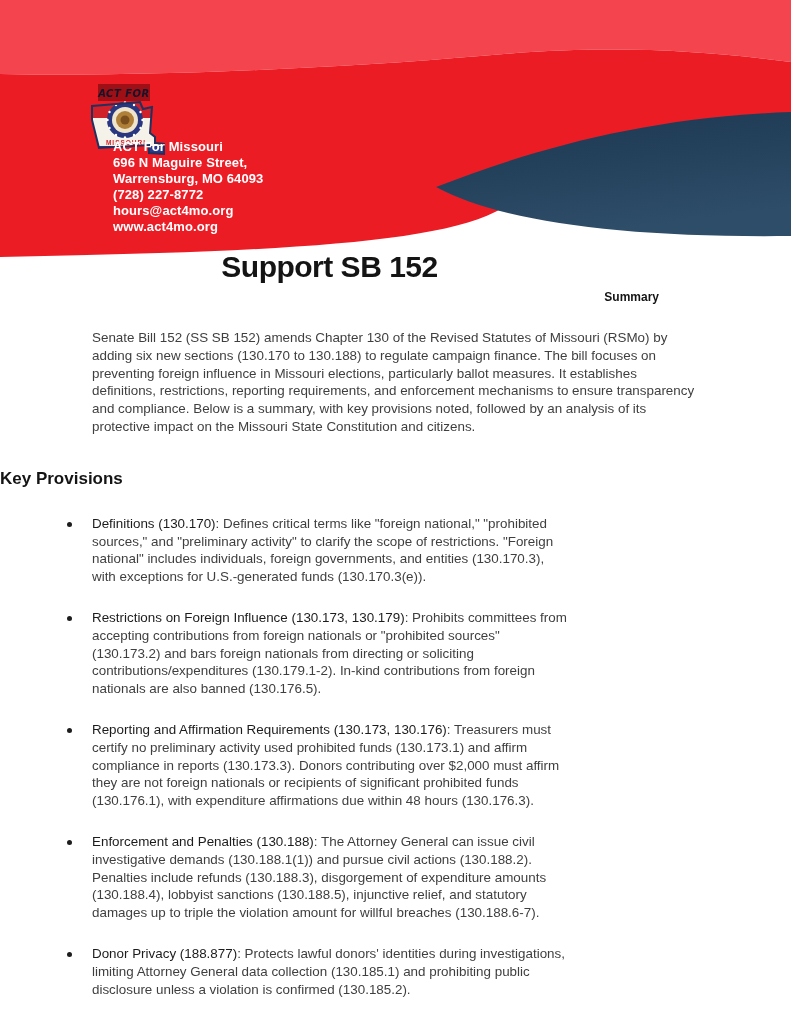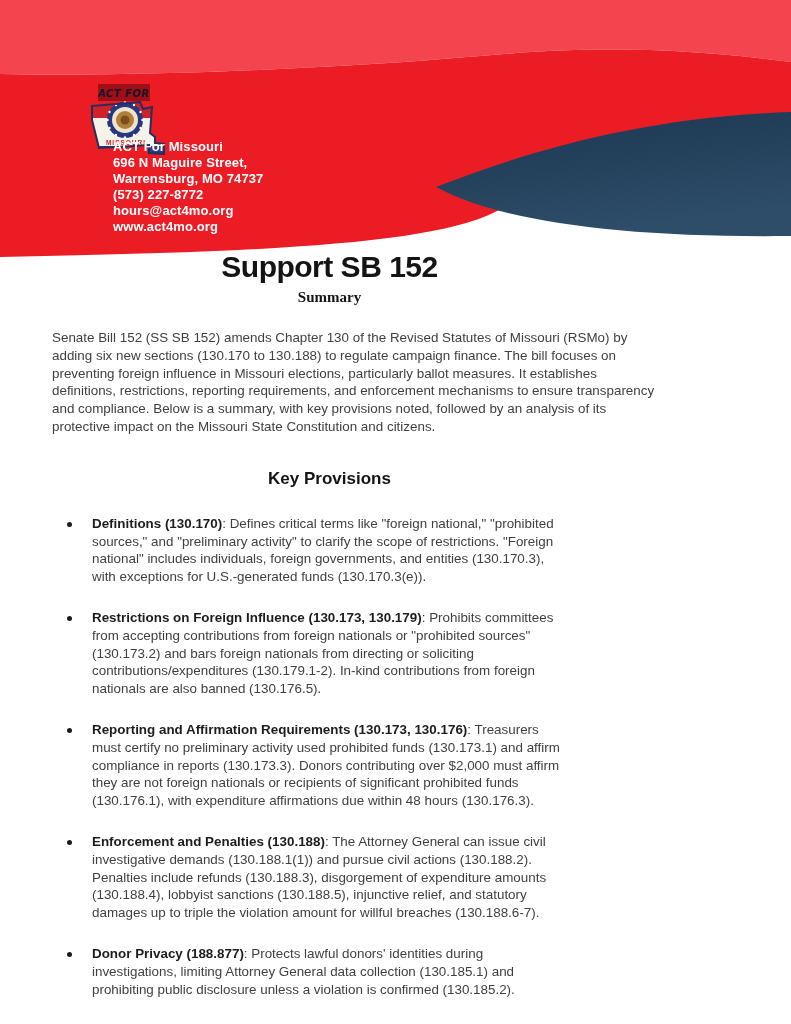--- a/index.html
+++ b/index.html
@@ -12,41 +12,41 @@
   .contact{
     position:absolute;left:92px;top:139px;color:#ffffff;
     font-size:13px;font-weight:700;line-height:15.9px;letter-spacing:0.1px;margin-left:21px;
   }
   .content{position:absolute;left:0;top:251px;width:659px;}
   .title{
     text-align:center;font-size:30px;font-weight:700;color:#141414;
     letter-spacing:-0.5px;line-height:32px;margin:0;
   }
   .subtitle{
-    text-align:center;font-size:15px;font-weight:700;color:#141414;
-    margin-top:4px;line-height:20px;font-family:Liberation Serif, serif;
+    text-align:right;font-size:12px;font-weight:700;color:#141414;
+    margin-top:4px;line-height:20px;
   }
   .intro{
-    margin:22px 0 0 52px;width:608px;
+    margin:22px 0 0 92px;width:608px;
     font-size:13.4px;line-height:17.8px;color:#3f3f3f;
   }
   .section-heading{
-    text-align:center;font-size:17px;font-weight:700;color:#141414;
+    font-size:17px;font-weight:700;color:#141414;
     margin-top:33px;line-height:20px;
   }
   ul.bullets{margin:26px 0 0 0;padding:0 91px 0 92px;list-style:none;}
   ul.bullets li{
     position:relative;margin-bottom:23px;
     font-size:13.4px;line-height:17.8px;color:#3f3f3f;
   }
   .dot{
     position:absolute;left:-25px;top:7px;width:5px;height:5px;
     border-radius:50%;background:#1d1d1d;
   }
-  .b{font-weight:700;color:#1c1c1c;}
+  .b{font-weight:400;color:#1c1c1c;}
   .i{}
 </style>
 </head>
 <body>
 
 <div class="page">
 
   <svg class="header-svg" width="791" height="262" viewBox="0 0 791 262">
     <defs>
       <linearGradient id="navyGrad" x1="0" y1="0" x2="0.35" y2="1">
@@ -90,22 +90,22 @@
       <circle cx="39" cy="36" r="9" fill="#b08038"></circle>
       <circle cx="39" cy="36" r="4.5" fill="#7a4f1d"></circle>
     </g>
     <path d="M6,22 L54,18 L57,25 L66,23 L64,49 L69,53 L69,59 L78,60 L78,70 L63,69 L63,61 L13,64 L6,36 Z" fill="none" stroke="#22305e" stroke-width="2"></path>
     <text x="40" y="61" text-anchor="middle" font-size="6.5" font-weight="700" fill="#d42731" letter-spacing="1" font-family="Liberation Sans, sans-serif">MISSOURI</text>
   </svg>
 
   <div class="contact">
     <div>ACT For Missouri</div>
     <div>696 N Maguire Street,</div>
-    <div>Warrensburg, MO 74737</div>
-    <div>(573) 227-8772</div>
+    <div>Warrensburg, MO 64093</div>
+    <div>(728) 227-8772</div>
     <div>hours@act4mo.org</div>
     <div>www.act4mo.org</div>
   </div>
 
   <div class="content">
     <h1 class="title">Support SB 152</h1>
     <div class="subtitle">Summary</div>
 
     <p class="intro">Senate Bill 152 (SS SB 152) amends Chapter 130 of the Revised Statutes of Missouri (RSMo) by adding six new sections (130.170 to 130.188) to regulate campaign finance. The bill focuses on preventing foreign influence in Missouri elections, particularly ballot measures. It establishes definitions, restrictions, reporting requirements, and enforcement mechanisms to ensure transparency and compliance. Below is a summary, with key provisions noted, followed by an analysis of its protective impact on the Missouri State Constitution and citizens.</p>
 

